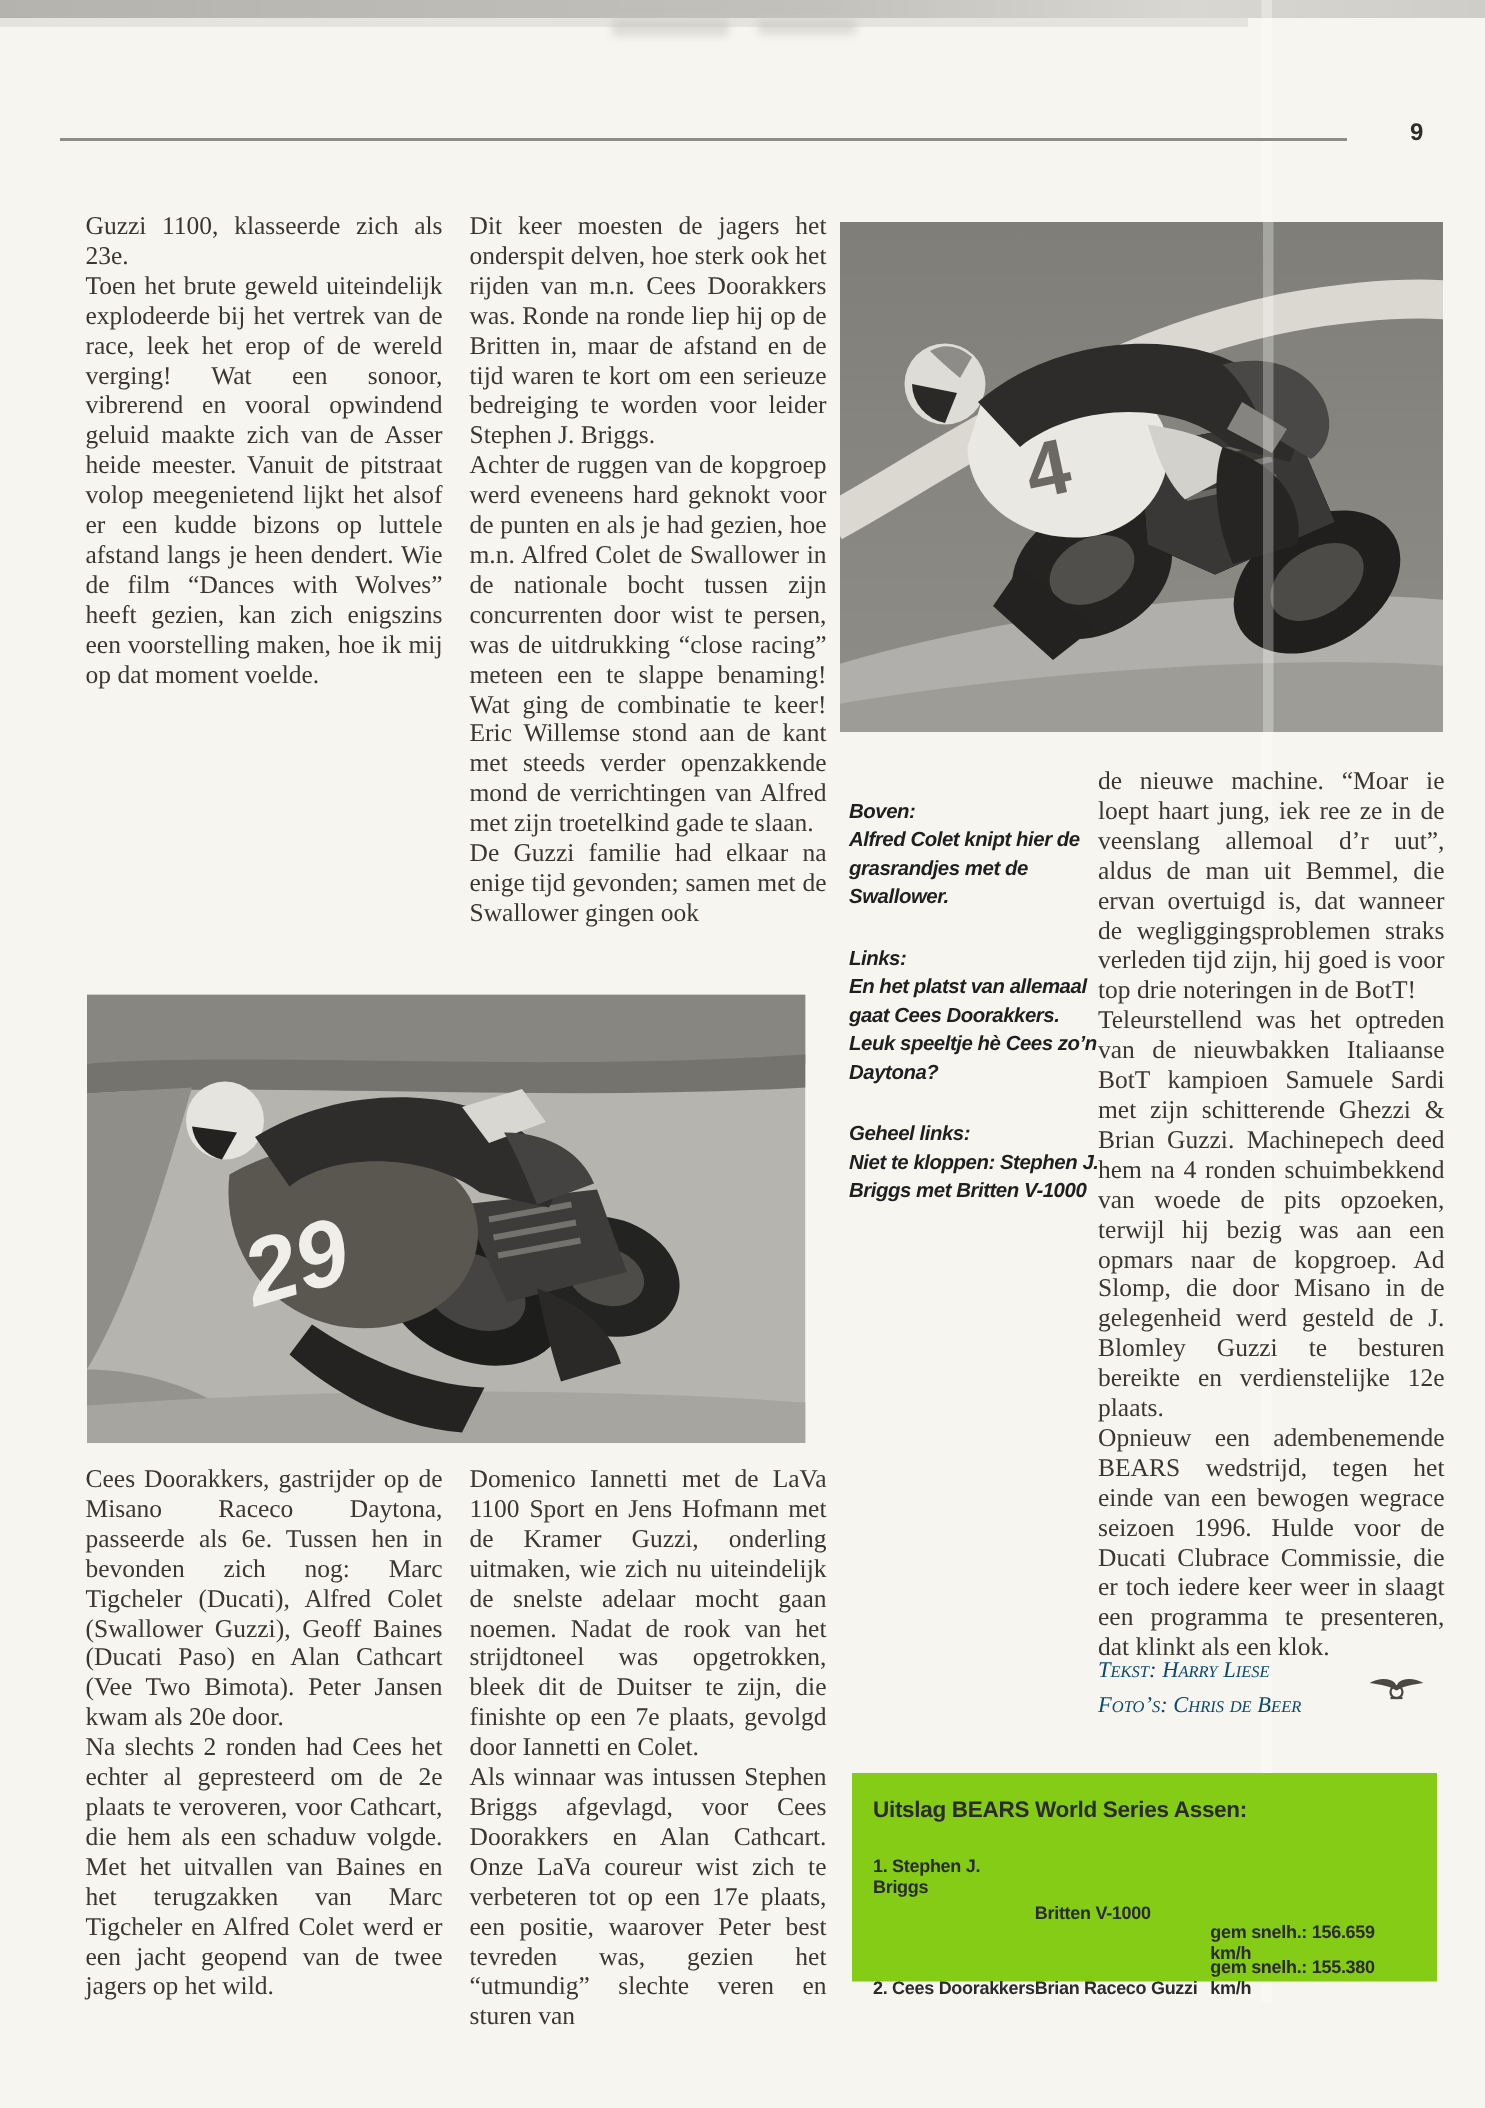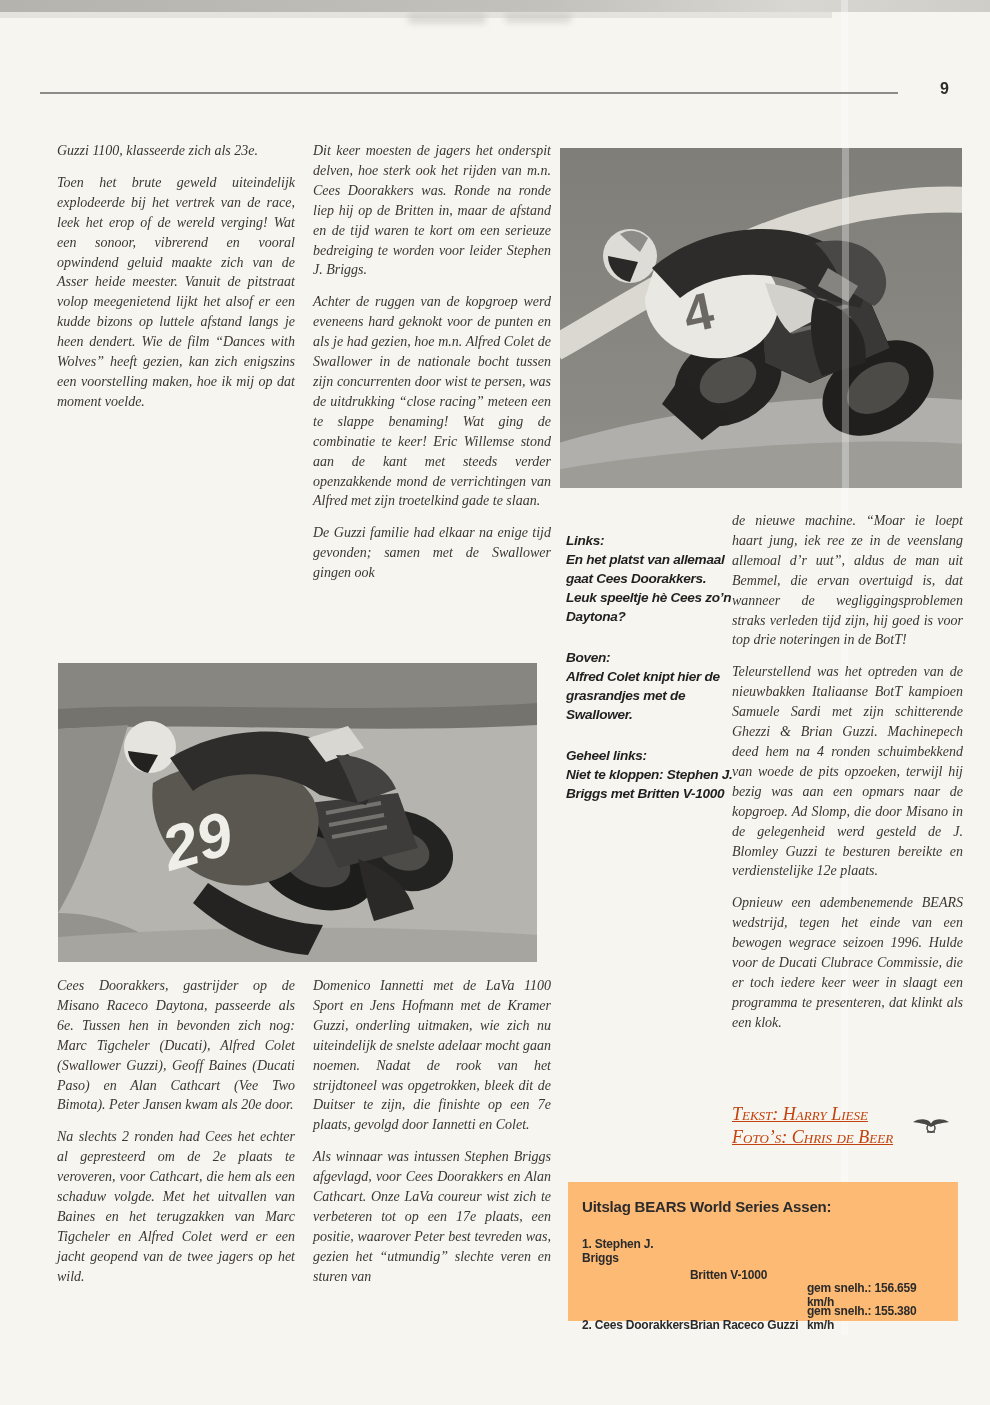--- a/index.html
+++ b/index.html
@@ -9,33 +9,33 @@
   .scan-top{position:absolute;left:0;top:0;width:100%;height:12px;
             background:linear-gradient(90deg,#b5b3ae 0%,#c3c1bc 55%,#d9d7d2 80%,#cfcdc8 100%);}
   .scan-top2{position:absolute;left:0;top:12px;width:84%;height:6px;background:#dddbd6;opacity:.7;}
   .scan-blob{position:absolute;background:#c7c5c0;filter:blur(3px);opacity:.55;border-radius:3px;}
   .fold{position:absolute;top:0;width:7px;height:1335px;background:#ffffff;opacity:.35;}
   
   .rule{position:absolute;height:2px;background:#8e8c88;}
   .pagenum{position:absolute;font-family:"Liberation Sans",sans-serif;font-weight:bold;
            font-size:16px;color:#2f2d2a;}
   
-  .col{position:absolute;font-size:14px;line-height:19.9px;text-align:justify;font-style:italic;}
+  .col{position:absolute;font-size:17px;line-height:19.9px;text-align:justify;}
   .col p{margin:0;}
-  .col p + p{margin-top:12px;}
+  .col p + p{margin-top:0;}
   .col p.gap{margin-top:12px;}
   
   .caps{position:absolute;font-family:"Liberation Sans",sans-serif;font-weight:bold;
         font-style:italic;font-size:13.6px;line-height:19px;letter-spacing:-0.3px;color:#1f1f1f;}
   .caps .blk{margin:0 0 22px 0;}
   
-  .credits{position:absolute;font-style:italic;font-variant:small-caps;font-size:18px;
-           line-height:23px;color:#c2410c;text-decoration:underline;}
+  .credits{position:absolute;font-style:italic;font-variant:small-caps;font-size:15px;
+           line-height:23px;color:#0c4a6e;}
   
-  .resbox{position:absolute;background:#fdba74;font-family:"Liberation Sans",sans-serif;
+  .resbox{position:absolute;background:#84cc16;font-family:"Liberation Sans",sans-serif;
           color:#2b2b2b;letter-spacing:-0.2px;}
   .resbox .title{position:absolute;left:14px;top:16px;font-weight:bold;font-size:15px;}
   .resbox .row{position:absolute;left:14px;width:362px;display:flex;font-weight:bold;font-size:12px;}
   .resbox .c1{width:118px;}
   .resbox .c2{width:128px;margin-top:31px;}
   .resbox .c3{width:150px;margin-top:44px;}
   .photo{position:absolute;display:block;}
   svg text{font-family:"Liberation Sans",sans-serif;}
 </style>
 </head>
@@ -96,26 +96,26 @@
       <path d="M255,95 C 285,88 310,96 322,118 C 330,134 326,150 314,158 L 284,140 C 276,120 266,104 255,95 Z" fill="#4a4846"></path>
       <path d="M268,120 l30,18 -10,16 -30,-16 Z" fill="#868480"></path>
       <path d="M255,150 C 290,160 310,185 305,215 L 262,228 C 250,200 248,170 255,150 Z" fill="#262523"></path>
       <path d="M120,230 l50,40 -28,22 -40,-36 Z" fill="#232221"></path>
     </g>
     <rect x="282" y="0" width="7" height="340" fill="#ffffff" opacity="0.3"></rect>
   </svg>
 
   <div class="caps" style="left:566px;top:531px;width:172px;">
     <div class="blk">
+      <div>Boven:</div>
+      <div>Alfred Colet knipt hier de grasrandjes met de Swallower.</div>
+    </div>
+    <div class="blk">
       <div>Links:</div>
       <div>En het platst van allemaal gaat Cees Doorakkers. Leuk speeltje hè Cees zo’n Daytona?</div>
-    </div>
-    <div class="blk">
-      <div>Boven:</div>
-      <div>Alfred Colet knipt hier de grasrandjes met de Swallower.</div>
     </div>
     <div class="blk">
       <div>Geheel links:</div>
       <div>Niet te kloppen: Stephen J. Briggs met Britten V-1000</div>
     </div>
   </div>
 
   <div class="col" style="left:732px;top:511px;width:231px;">
     <p>de nieuwe machine. “Moar ie loept haart jung, iek ree ze in de veenslang allemoal d’r uut”, aldus de man uit Bemmel, die ervan overtuigd is, dat wanneer de wegliggingsproblemen straks verleden tijd zijn, hij goed is voor top drie noteringen in de BotT!</p>
     <p>Teleurstellend was het optreden van de nieuwbakken Italiaanse BotT kampioen Samuele Sardi met zijn schitterende Ghezzi &amp; Brian Guzzi. Machinepech deed hem na 4 ronden schuimbekkend van woede de pits opzoeken, terwijl hij bezig was aan een opmars naar de kopgroep. Ad Slomp, die door Misano in de gelegenheid werd gesteld de J. Blomley Guzzi te besturen bereikte en verdienstelijke 12e plaats.</p>

